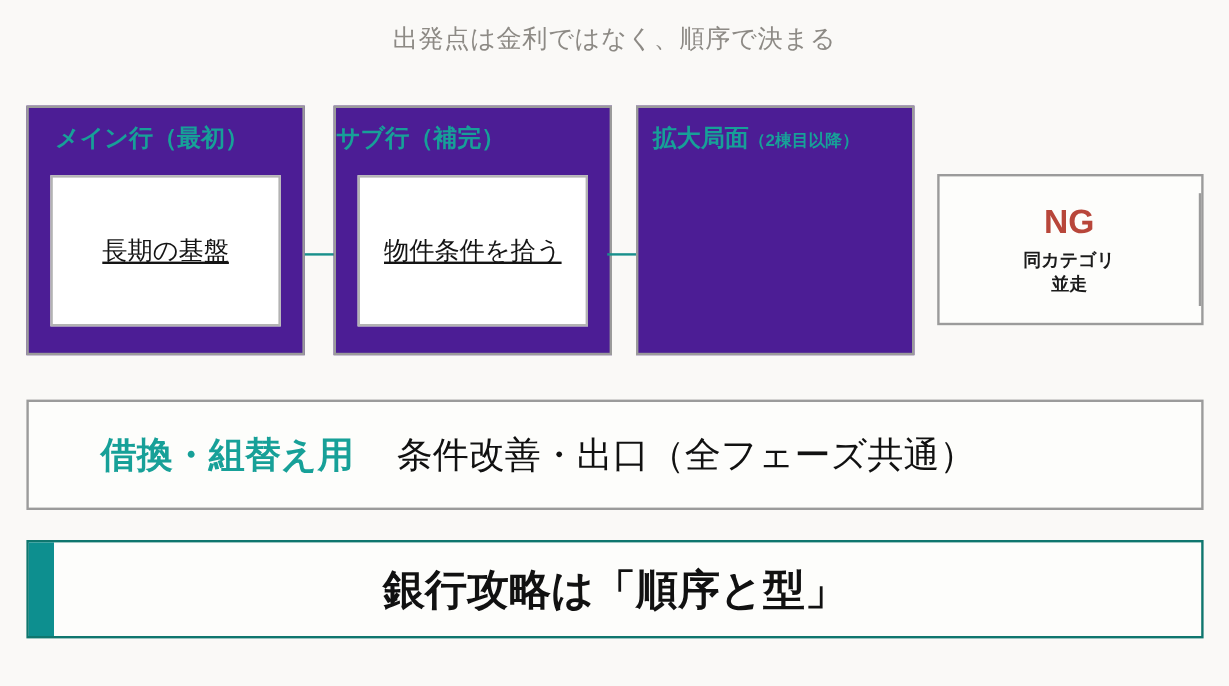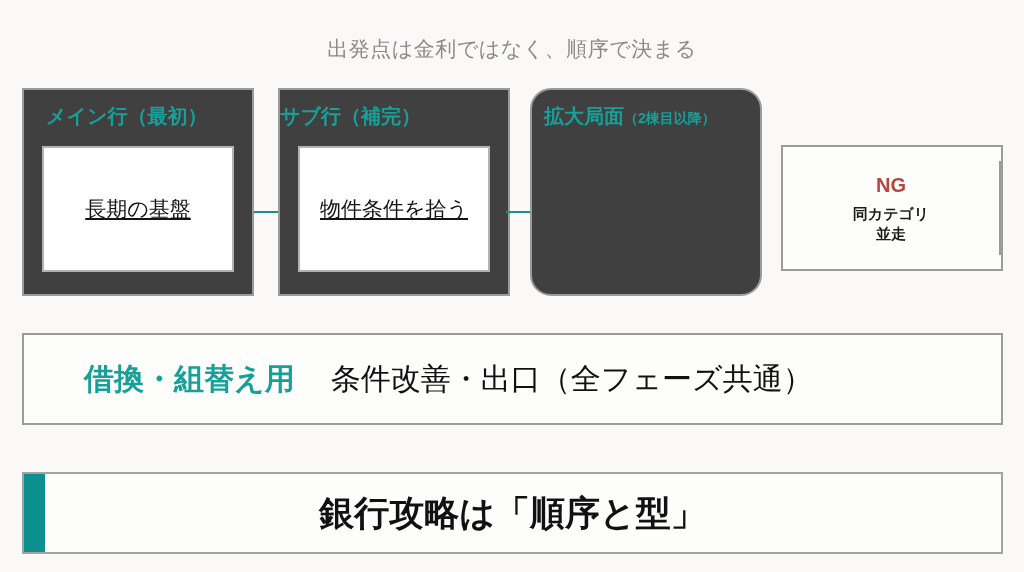--- a/index.html
+++ b/index.html
@@ -19,42 +19,42 @@
 
   .slide {
     position: absolute;
     inset: 0;
   }
 
   
   .slide-title {
     position: absolute;
     left: 0;
-    top: 35px;
+    top: 18px;
     width: 1024px;
     text-align: center;
     font-size: 21px;
     font-weight: 400;
     color: #8d8a85;
     letter-spacing: 0.5px;
     white-space: nowrap;
   }
 
   
   .phase-card {
     position: absolute;
     top: 88px;
     height: 208px;
-    background: #404040;
+    background: #4c1d95;
     border: 2px solid #9b9b9b;
     box-sizing: border-box;
   }
   .phase-card.c1 { left: 22px;  width: 232px; }
   .phase-card.c2 { left: 278px; width: 232px; }
-  .phase-card.c3 { left: 530px; width: 232px; border-radius: 21px; }
+  .phase-card.c3 { left: 530px; width: 232px; }
 
   .phase-head {
     position: absolute;
     left: 0;
     right: 0;
     top: 16px;
     text-align: center;
     color: #17a098;
     font-weight: bold;
     font-size: 20px;
@@ -137,21 +137,21 @@
     justify-content: center;
     padding-top: 2px;
   }
   .rule-divider {
     width: 2px;
     background: #9b9b9b;
     margin: 14px 0;
     flex: 0 0 2px;
   }
   .rule-tag {
-    font-size: 20px;
+    font-size: 28px;
     font-weight: bold;
     line-height: 1;
     margin-bottom: 9px;
   }
   .rule-tag.ng { color: #b8463a; }
   .rule-tag.ok { color: #17a098; }
   .rule-desc {
     font-size: 15px;
     color: #1b1b1b;
     text-align: center;
@@ -184,24 +184,24 @@
     font-size: 30px;
     color: #111111;
     margin-left: 36px;
     white-space: nowrap;
   }
 
   
   .keybar {
     position: absolute;
     left: 22px;
-    top: 472px;
+    top: 450px;
     width: 981px;
     height: 82px;
-    border: 2px solid #a3a3a3;
+    border: 2px solid #0f766e;
     background: #fdfdfb;
     box-sizing: border-box;
     display: flex;
     align-items: center;
   }
   .keybar-accent {
     width: 21px;
     align-self: stretch;
     background: #0d8f8f;
     flex: 0 0 21px;

